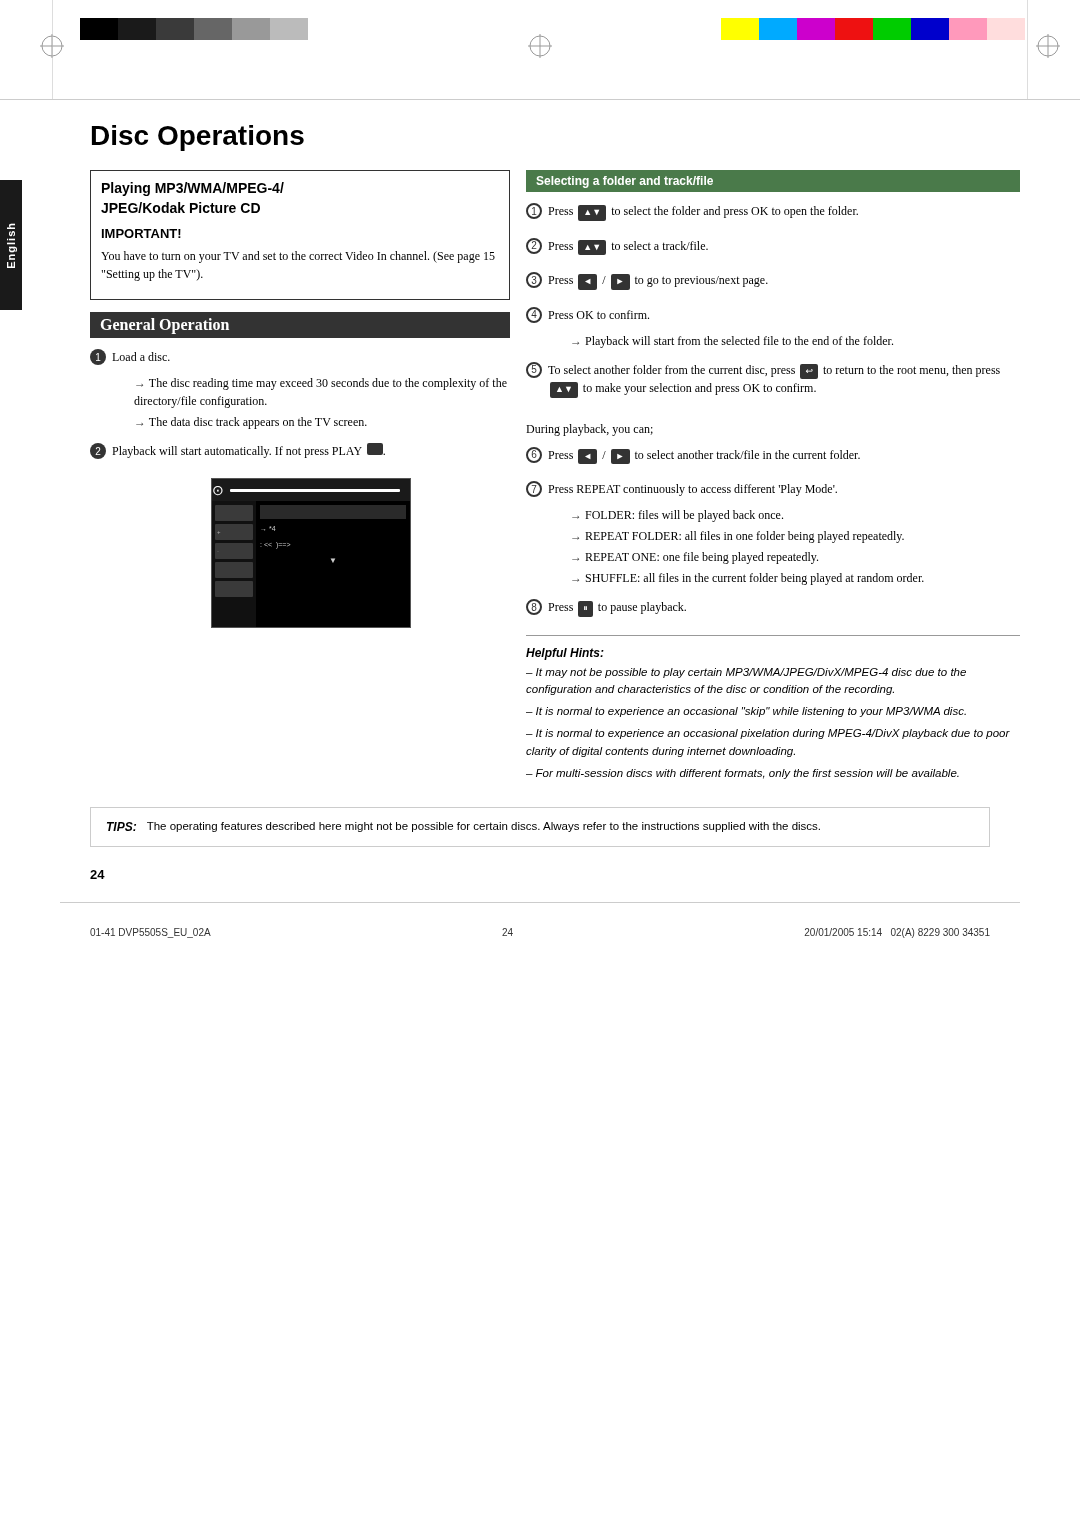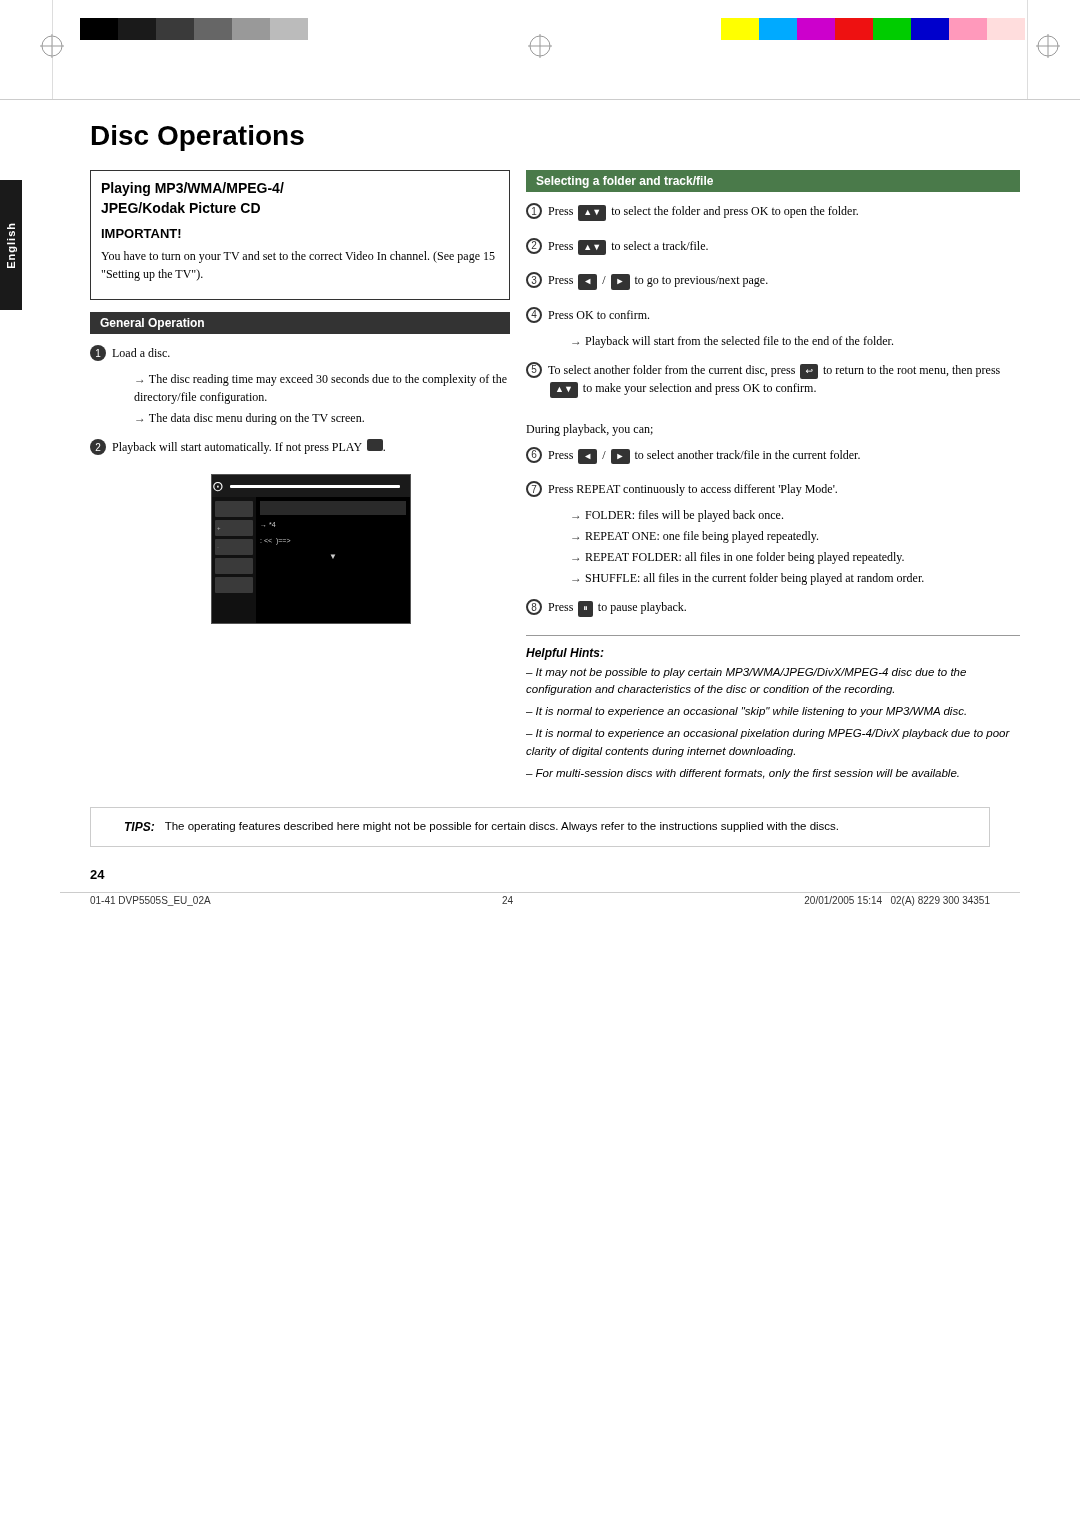--- a/index.html
+++ b/index.html
@@ -79,23 +79,24 @@
     }
     .col-right {
       flex: 1;
     }
 
     
     .section-header {
       background: #333;
       color: #fff;
       padding: 4px 10px;
-      font-size: 12px;
+      font-size: 16px;
       font-weight: bold;
       margin-bottom: 10px;
+      font-family: Liberation Serif, serif;
     }
     .section-header-green {
       background: #4a7a4a;
       color: #fff;
       padding: 4px 10px;
       font-size: 12px;
       font-weight: bold;
       margin-bottom: 10px;
     }
 
@@ -176,43 +177,43 @@
       position: relative;
       display: flex;
       flex-direction: column;
       overflow: hidden;
     }
 
     
     .tips-box {
       border: 1px solid #ccc;
       margin: 20px 30px;
-      padding: 10px 33px;
+      padding: 10px 15px;
       display: flex;
       gap: 10px;
       align-items: flex-start;
       font-size: 11.5px;
       line-height: 1.5;
     }
     .tips-label {
       font-weight: bold;
       font-style: italic;
       white-space: nowrap;
       font-size: 12px;
     }
 
     
     .bottom-bar {
       display: flex;
       justify-content: space-between;
-      padding: 2px 30px;
+      padding: 24px 30px;
       font-size: 10px;
       color: #333;
       border-top: 1px solid #ccc;
-      margin-top: 10px;
+      margin-top: 20px;
     }
     .page-number {
       font-size: 13px;
       font-weight: bold;
       text-align: left;
       padding-left: 30px;
       margin-bottom: 5px;
     }
 
     
@@ -320,21 +321,21 @@
           <div class="body-text">You have to turn on your TV and set to the correct Video In channel. (See page 15 "Setting up the TV").</div>
         </div>
 
         <div class="section-header">General Operation</div>
 
         <div class="numbered-item">
           <div class="num-circle">1</div>
           <div>
             <div class="body-text">Load a disc.</div>
             <div class="sub-arrow body-text">The disc reading time may exceed 30 seconds due to the complexity of the directory/file configuration.</div>
-            <div class="sub-arrow body-text">The data disc menu during on the TV screen.</div>
+            <div class="sub-arrow body-text">The data disc track appears on the TV screen.</div>
           </div>
         </div>
 
         <div class="numbered-item">
           <div class="num-circle">2</div>
           <div>
             <div class="body-text">
               Playback will start automatically. If not press PLAY <span style="display:inline-block; width:16px; height:12px; background:#333; border-radius:2px; margin-left:2px;"></span>.
             </div>
           </div>
@@ -430,22 +431,22 @@
           <div class="body-text">
             Press <span class="inline-btn">◄</span> / <span class="inline-btn">►</span> to select another track/file in the current folder.
           </div>
         </div>
 
         <div class="numbered-item">
           <div class="num-circle-outline">7</div>
           <div>
             <div class="body-text">Press REPEAT continuously to access different 'Play Mode'.</div>
             <div class="sub-arrow body-text">FOLDER: files will be played back once.</div>
+            <div class="sub-arrow body-text">REPEAT FOLDER: all files in one folder being played repeatedly.</div>
             <div class="sub-arrow body-text">REPEAT ONE: one file being played repeatedly.</div>
-            <div class="sub-arrow body-text">REPEAT FOLDER: all files in one folder being played repeatedly.</div>
             <div class="sub-arrow body-text">SHUFFLE: all files in the current folder being played at random order.</div>
           </div>
         </div>
 
         <div class="numbered-item">
           <div class="num-circle-outline">8</div>
           <div class="body-text">
             Press <span class="inline-btn">⏸</span> to pause playback.
           </div>
         </div>

